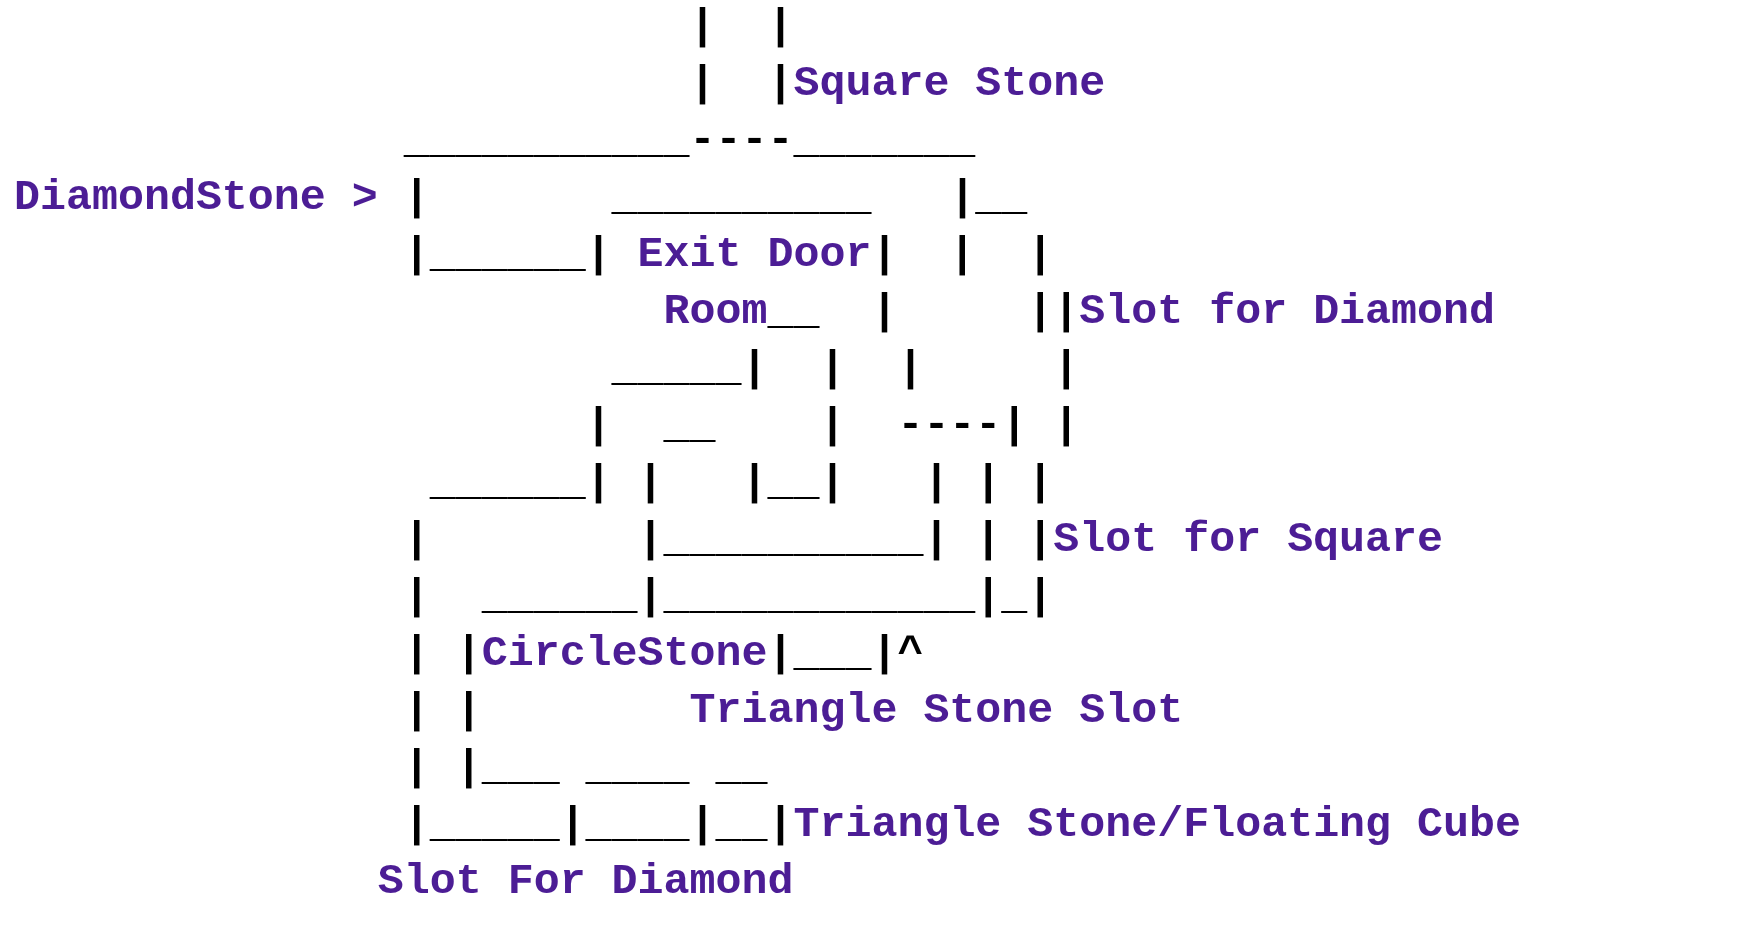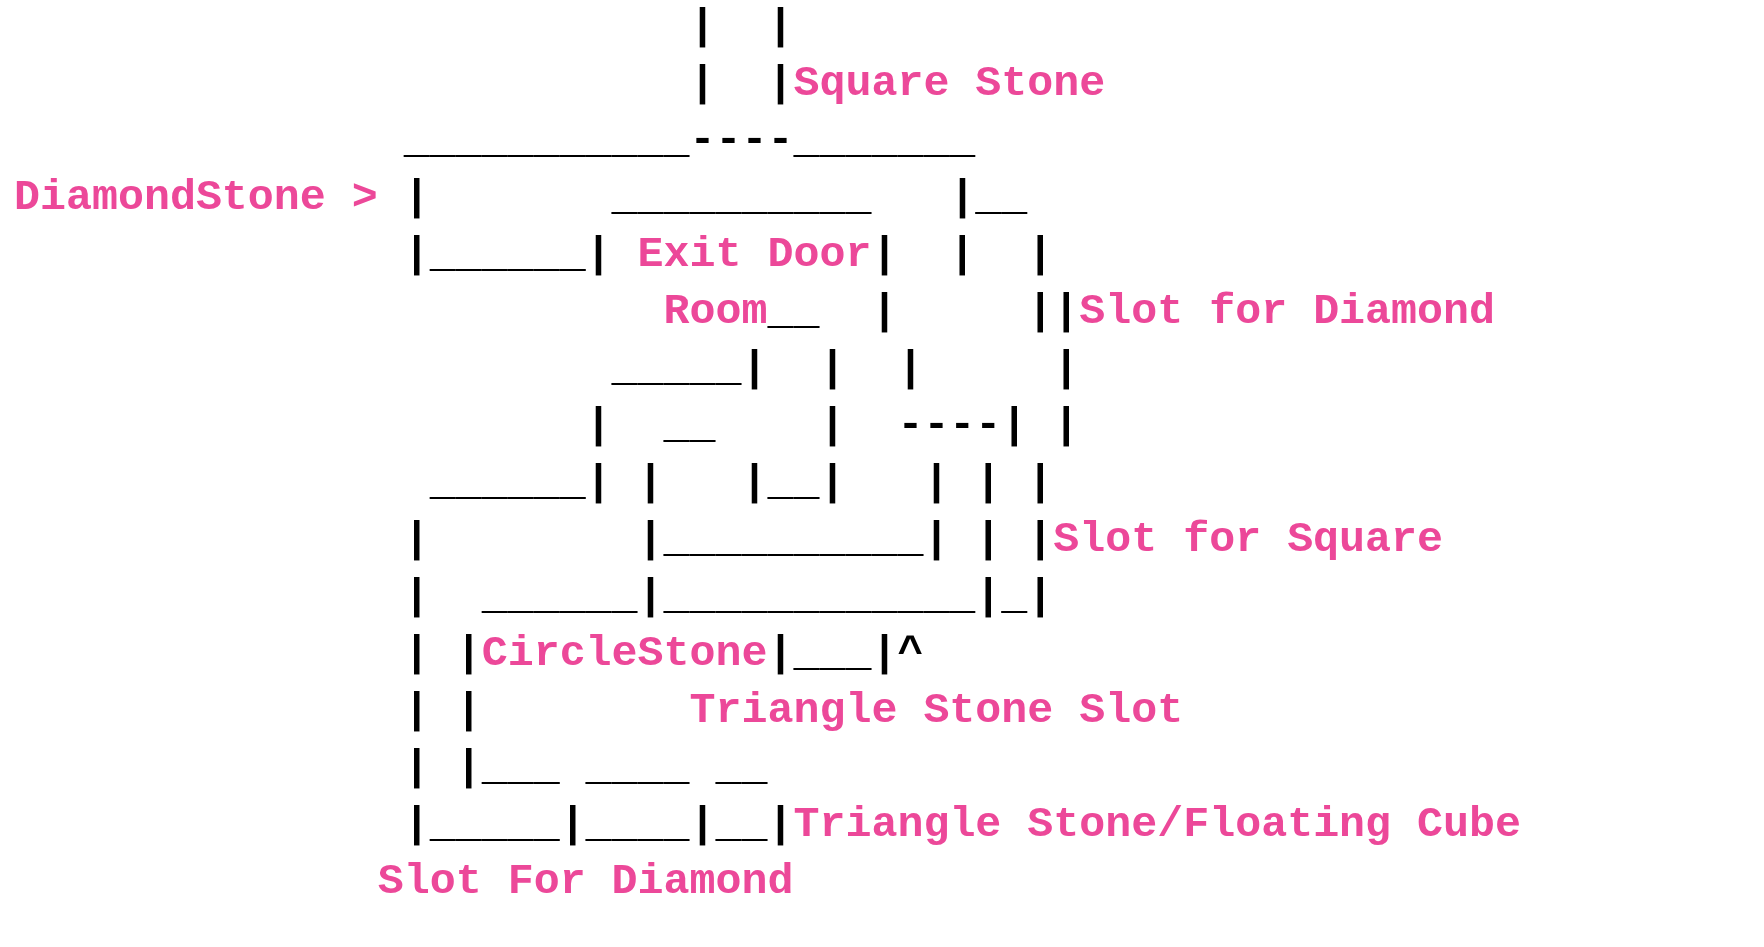--- a/index.html
+++ b/index.html
@@ -10,18 +10,18 @@
     top: -2px;
     margin: 0;
     font-family: "Liberation Mono", "DejaVu Sans Mono", monospace;
     font-weight: bold;
     font-size: 43.3px;
     line-height: 57px;
     color: #000000;
     white-space: pre;
   }
   .line { display: block; height: 57px; }
-  .label { color: #ec4899; margin-top: 41px; }
+  .label { color: #4c1d95; margin-top: 41px; }
 </style>
 </head>
 <body>
 
 <pre class="ascii"><span class="line">                          |  |</span><span class="line"><span>                          |  |</span><span class="label">Square Stone</span></span><span class="line">               ___________----_______</span><span class="line"><span class="label">DiamondStone &gt;</span><span> |       __________   |__</span></span><span class="line"><span>               |______| </span><span class="label">Exit Door</span><span>|  |  |</span></span><span class="line"><span>                         </span><span class="label">Room</span><span>__  |     |</span><span>|</span><span class="label">Slot for Diamond</span></span><span class="line">                       _____|  |  |     |</span><span class="line">                      |  __    |  ----| |</span><span class="line">                ______| |   |__|   | | |</span><span class="line"><span>               |        |__________| | |</span><span class="label">Slot for Square</span></span><span class="line">               |  ______|____________|_|</span><span class="line"><span>               | |</span><span class="label">CircleStone</span><span>|___|^</span></span><span class="line"><span>               | |        </span><span class="label">Triangle Stone Slot</span></span><span class="line">               | |___ ____ __</span><span class="line"><span>               |_____|____|__|</span><span class="label">Triangle Stone/Floating Cube</span></span><span class="line"><span>              </span><span class="label">Slot For Diamond</span></span></pre>
 
 </body></html>

